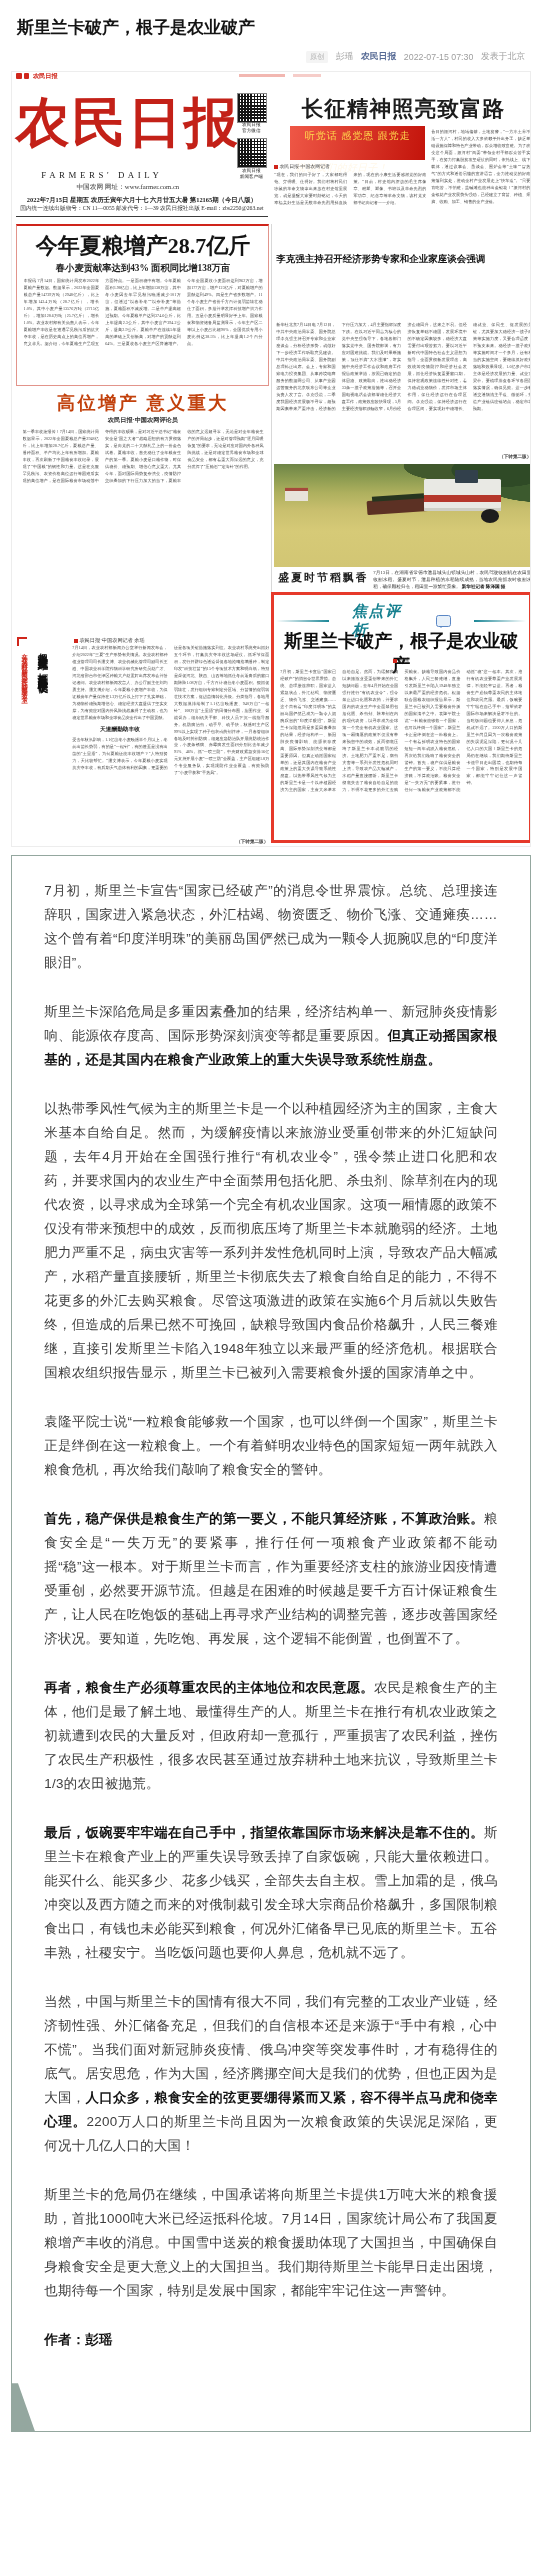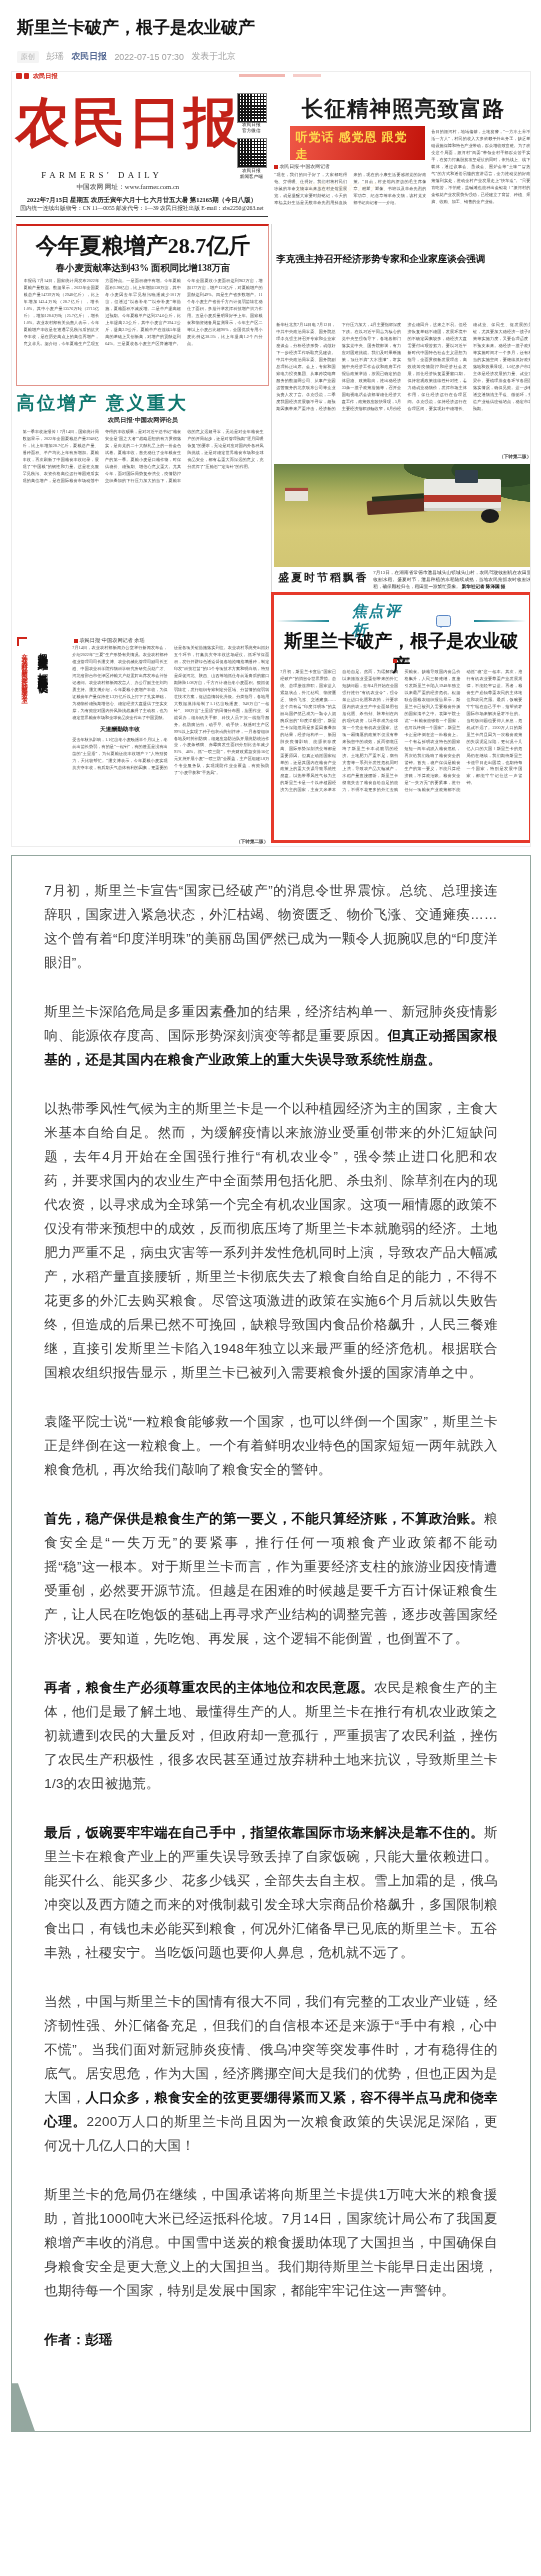--- a/index.html
+++ b/index.html
@@ -1,21 +1,21 @@
 <!DOCTYPE html>
 <html style="font-size:8.2px"><head>
 <meta charset="utf-8">
 <style>
   html,body{margin:0;padding:0;background:#ffffff;}
   body{width:542px;min-height:2690px;font-family:"Liberation Sans","DejaVu Sans",sans-serif;color:#333;}
   .abs{position:absolute;}
 
   
   .a-title{margin:15.5px 17px 0;font-size:17px;line-height:1.42;font-weight:700;color:#141414;}
-  .a-meta{margin:11.3px 17px 0;display:flex;align-items:center;gap:7.7px;font-size:8.8px;color:#9e9e9e;}
+  .a-meta{margin:11.3px 17px 0;display:flex;align-items:center;gap:7.7px;font-size:8.8px;color:#9e9e9e;justify-content:flex-end;}
   .a-meta .badge{background:#f4f4f4;color:#b4b4b4;font-size:7.2px;padding:1px 3.6px;border-radius:1.5px;}
   .a-meta .account{color:#576b95;font-weight:600;cursor:pointer;}
 
   
   .paper{position:relative;margin:8.2px 11.3px 0;height:774px;background:#fff;border:0.5px solid #ededed;overflow:hidden;
          font-family:"Liberation Serif","DejaVu Serif",serif;}
   .strip-logo{left:4.1px;top:1px;width:5.7px;height:5.7px;background:#d0271c;border-radius:1px;}
   .strip-logo2{left:11.3px;top:1px;width:5.7px;height:5.7px;background:#d0271c;border-radius:1px;}
   .strip-name{left:20.6px;top:0;font-size:6.2px;font-weight:700;color:#d0271c;}
   .strip-pink1{left:227px;top:2.1px;width:46px;height:3.1px;background:#f2b7b1;}
@@ -32,33 +32,33 @@
   .qr{width:28px;height:28px;border:0.5px solid #888;background:
       repeating-linear-gradient(0deg,#151515 0 1.5px,transparent 1.5px 3.1px),
       repeating-linear-gradient(90deg,#151515 0 1.5px,#fff 1.5px 3.1px);}
   .qr-label{font-size:4.6px;line-height:1.25;text-align:center;white-space:pre-line;color:#222;}
 
   .vline{left:259px;top:152px;bottom:3.1px;width:0;border-left:0.5px solid #d8d8d8;}
 
   .cz-headline{left:262px;top:21.6px;width:258px;text-align:center;font-size:21.6px;font-weight:700;color:#1c1c1c;letter-spacing:1px;}
   .cz-banner{left:278px;top:54px;width:135px;height:34px;background:linear-gradient(100deg,#ef5746,#c3140b);
              color:#ffd94d;padding:3.1px 5.2px;box-sizing:border-box;}
-  .cz-banner .l1{font-size:12px;font-weight:700;letter-spacing:1px;}
+  .cz-banner .l1{font-size:10px;font-weight:400;letter-spacing:1px;text-align:center;}
   .cz-banner .l2{font-size:9.8px;font-style:italic;color:#fff7e8;margin-top:19px;letter-spacing:0.5px;}
   .cz-byline{left:262px;top:91px;width:152px;font-size:4.9px;color:#444;}
   .cols{font-size:4.1px;line-height:1.7;color:#474747;text-align:justify;overflow:hidden;column-gap:6.2px;}
   .cz-colL{left:262px;top:100px;width:152px;height:77px;column-count:2;}
   .cz-colR{left:419px;top:57px;width:99px;height:121px;column-count:1;}
 
   .xl-box{left:4.1px;top:152px;width:253px;height:162px;border:0.5px solid #e2948b;border-top:2.1px solid #cf241a;box-sizing:border-box;}
   .xl-head{left:5.2px;top:159px;width:251px;text-align:center;font-size:22px;font-weight:900;color:#151515;}
   .xl-sub{left:5.2px;top:190px;width:251px;text-align:center;font-size:9.3px;font-weight:700;color:#222;}
   .xl-cols{left:11.3px;top:206px;width:239px;height:101px;column-count:3;}
 
-  .gw-head{left:4.1px;top:319px;width:253px;text-align:left;font-size:18px;font-weight:900;letter-spacing:2.6px;color:#0f766e;}
+  .gw-head{left:4.1px;top:319px;width:253px;text-align:center;font-size:18px;font-weight:900;letter-spacing:2.6px;color:#c2410c;}
   .gw-by{left:4.1px;top:344px;width:253px;text-align:center;font-size:6.2px;font-weight:700;color:#333;}
   .gw-cols{left:10.3px;top:357px;width:241px;height:204px;column-count:3;}
 
   .lk-kicker{left:264px;top:181px;width:256px;font-size:9.5px;font-weight:700;color:#161616;text-align:justify;}
   .lk-head{left:264px;top:198px;width:256px;font-size:16px;line-height:1.42;font-weight:900;color:#0f0f0f;text-align:justify;
            font-family:"Liberation Sans","DejaVu Sans",sans-serif;}
   .lk-cols{left:264px;top:250px;width:256px;height:133px;column-count:4;}
   .lk-note{left:438px;top:382px;width:81px;text-align:right;font-size:4.6px;font-weight:700;color:#333;}
 
   .photo{left:262px;top:392px;width:258px;height:103px;overflow:hidden;background:

